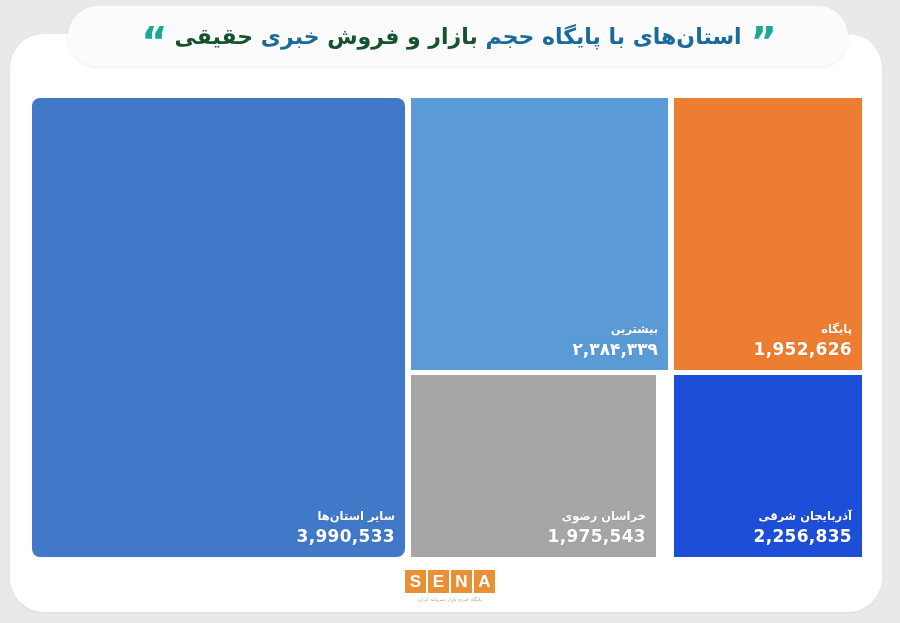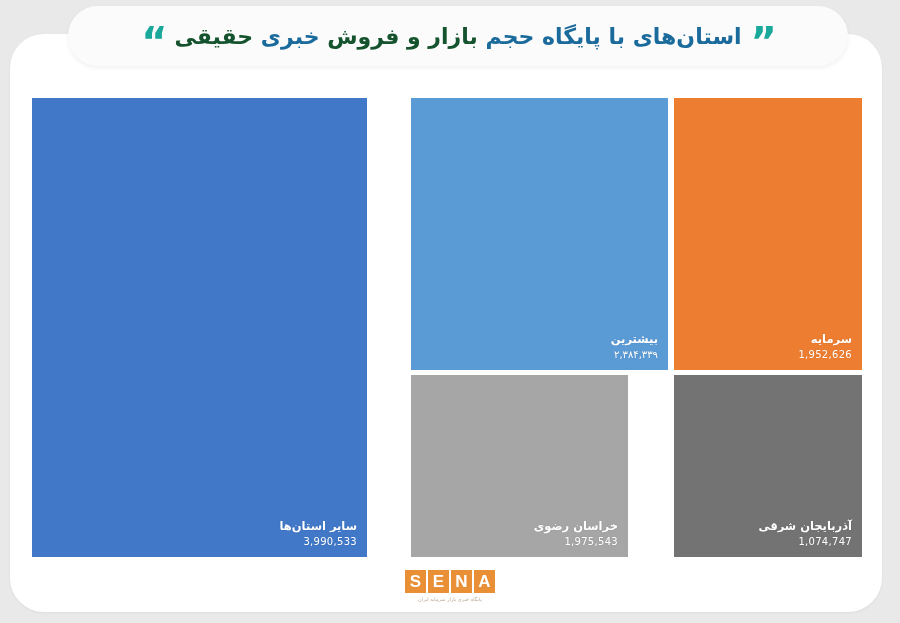--- a/index.html
+++ b/index.html
@@ -76,27 +76,27 @@
     position: absolute;
     right: 10px;
     bottom: 8px;
     text-align: right;
     direction: rtl;
     color: #ffffff;
     line-height: 1.45;
     text-shadow: 0 0 2px rgba(0,0,0,0.12);
   }
   .tile-name  { font-size: 11.5px; font-weight: 600; display:block; }
-  .tile-value { font-size: 10px; font-weight: 400; display:block; letter-spacing: .3px; }
+  .tile-value { font-size: 17px; font-weight: 700; display:block; letter-spacing: .3px; }
 
   
-  #tile-other   { left: 0px;   top: 0px;   width: 335px; height: 459px; }
+  #tile-other   { left: 0px;   top: 0px;   width: 373px; height: 459px; border-radius: 8px; }
   #tile-esfahan { left: 379px; top: 0px;   width: 257px; height: 272px; }
   #tile-alborz  { left: 642px; top: 0px;   width: 188px; height: 272px; }
-  #tile-khorasan{ left: 379px; top: 277px; width: 217px; height: 182px; }
+  #tile-khorasan{ left: 379px; top: 277px; width: 245px; height: 182px; }
   #tile-azar    { left: 642px; top: 277px; width: 188px; height: 182px; }
 
   
   #footer-logo {
     position: absolute;
     left: 0; right: 0;
     top: 570px;
     display: flex;
     flex-direction: column;
     align-items: center;
@@ -153,36 +153,36 @@
 
     <div class="tile" id="tile-esfahan" style="background:#5b9bd5">
       <div class="tile-label">
         <span class="tile-name">بیشترین</span>
         <span class="tile-value">۲,۳۸۴,۳۳۹</span>
       </div>
     </div>
 
     <div class="tile" id="tile-alborz" style="background:#ed7d31">
       <div class="tile-label">
-        <span class="tile-name">سرمایه</span>
+        <span class="tile-name">پایگاه</span>
         <span class="tile-value">1,952,626</span>
       </div>
     </div>
 
     <div class="tile" id="tile-khorasan" style="background:#a6a6a6">
       <div class="tile-label">
         <span class="tile-name">خراسان رضوی</span>
         <span class="tile-value">1,975,543</span>
       </div>
     </div>
 
-    <div class="tile" id="tile-azar" style="background:#737373">
+    <div class="tile" id="tile-azar" style="background:#1d4ed8">
       <div class="tile-label">
         <span class="tile-name">آذربایجان شرقی</span>
-        <span class="tile-value">1,074,747</span>
+        <span class="tile-value">2,256,835</span>
       </div>
     </div>
 
   </div>
 
   <div id="footer-logo">
     <div id="sena-wordmark">
       <span class="sena-box">S</span>
       <span class="sena-box">E</span>
       <span class="sena-box">N</span>

